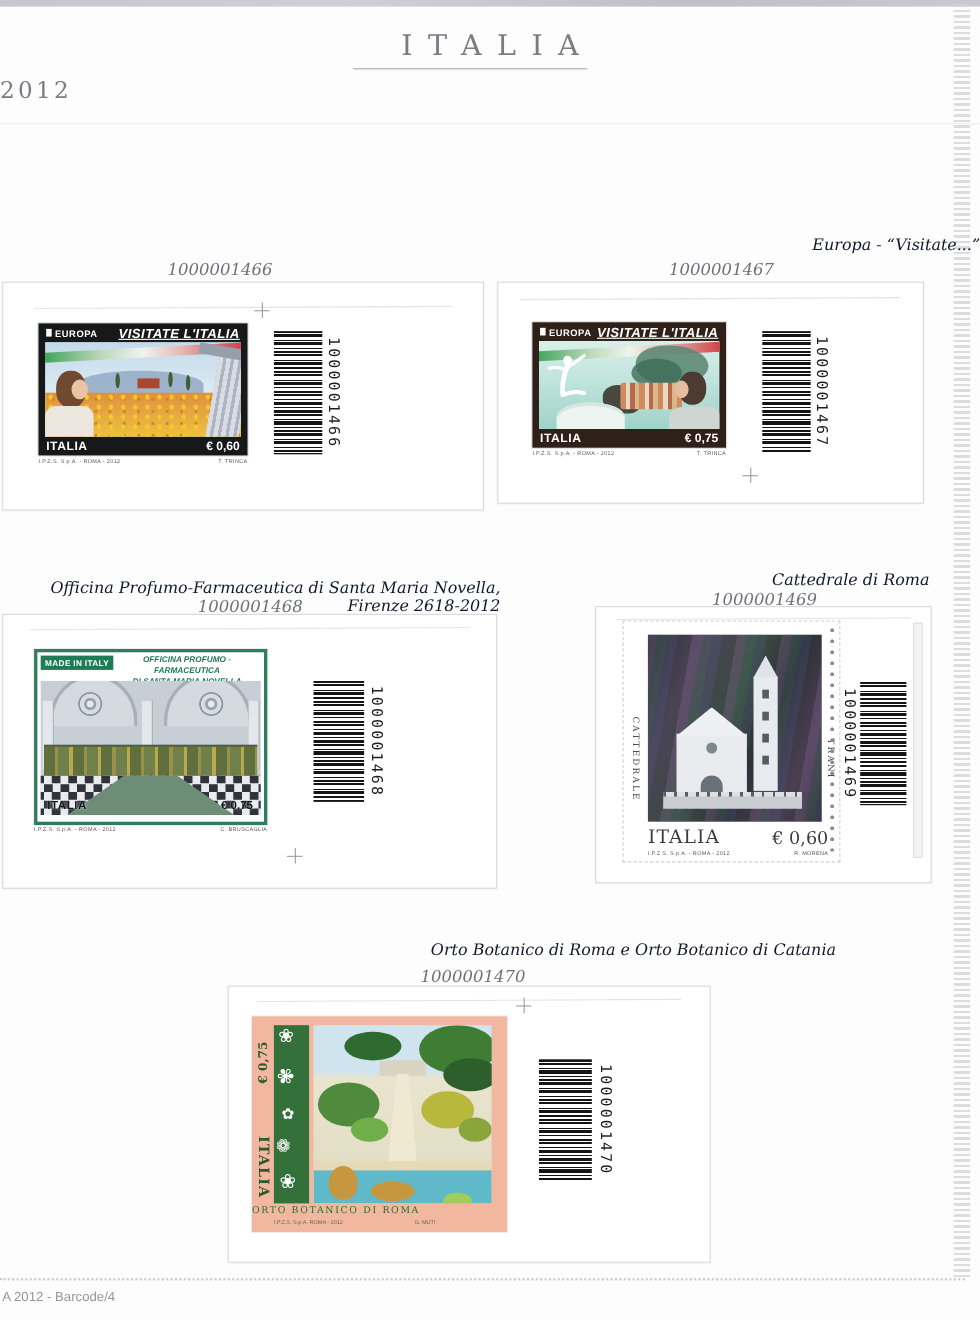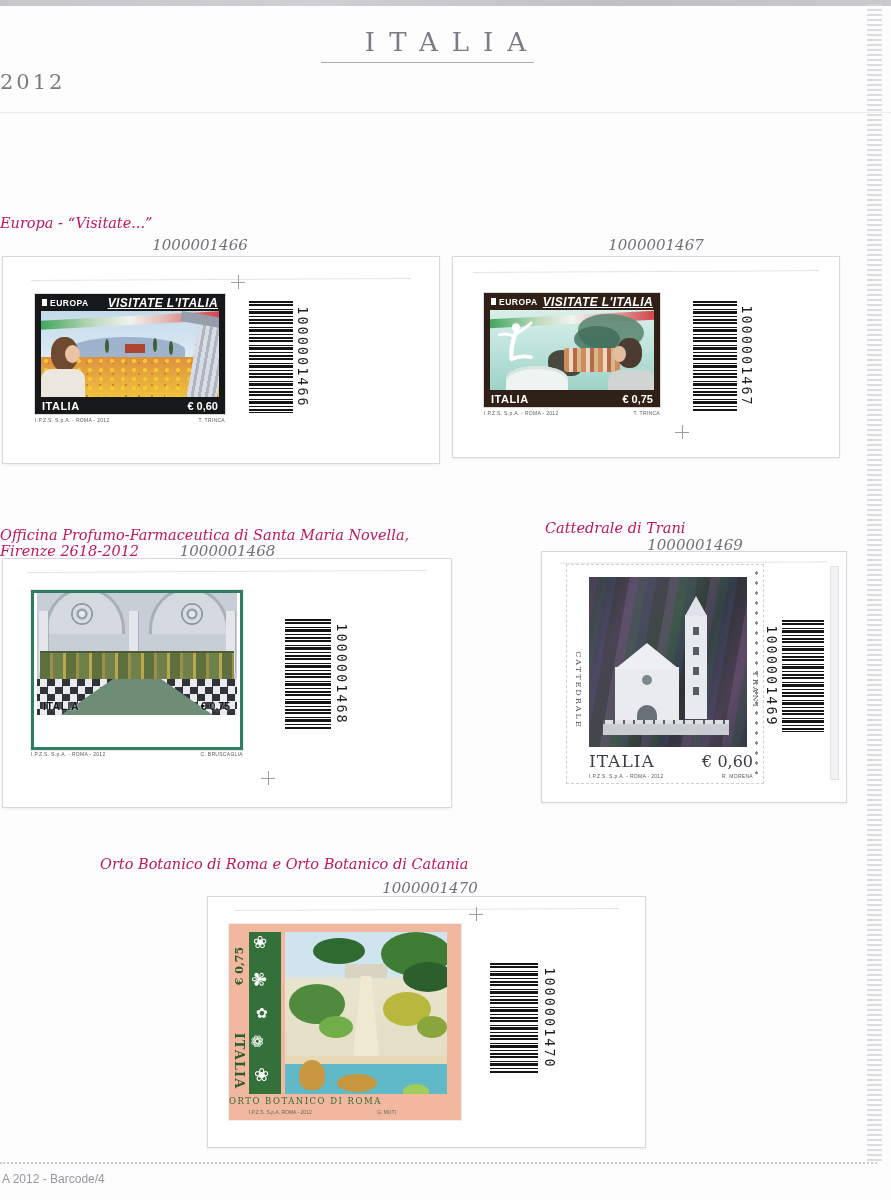--- a/index.html
+++ b/index.html
@@ -15,21 +15,21 @@
   .faint-rule{position:absolute;left:0;right:0;top:112px;border-top:1px solid #ededf0;}
 
   
   .hdr-title{position:absolute;top:27px;left:0;right:0;text-align:center;
     font-size:26px;letter-spacing:14px;text-indent:14px;color:#7b7b84;}
   .hdr-rule{position:absolute;top:62px;left:321px;width:213px;border-top:1px solid #a9a9b0;}
   .hdr-year{position:absolute;top:70px;left:0;right:0;text-align:left;
     font-size:21px;letter-spacing:3px;color:#7b7b84;}
 
   
-  .sec-title{position:absolute;text-align:left;font-style:italic;font-size:14.5px;color:#be185d;}
+  .sec-title{position:absolute;text-align:right;font-style:italic;font-size:14.5px;color:#0f172a;}
   .code{position:absolute;text-align:center;font-style:italic;font-size:15px;color:#70707a;}
 
   
   .card{position:absolute;background:#fff;border:1px solid #d8d8dc;box-shadow:0 1px 2px rgba(40,40,60,.07);}
   .tear{position:absolute;height:0;border-top:1px solid #e4e4e8;transform:rotate(-.3deg);}
   .cross{position:absolute;width:14px;height:14px;
     background:linear-gradient(#9c9ca4,#9c9ca4) center/14px 1px no-repeat,
                linear-gradient(#9c9ca4,#9c9ca4) center/1px 14px no-repeat;}
 
   
@@ -272,20 +272,27 @@
   </div>
 
   <div class="sec-title" style="left:0;width:455px;top:527px;">Officina Profumo-Farmaceutica di Santa Maria Novella, Firenze 2618-2012</div>
   <div class="code" style="left:0;width:455px;top:542px;">1000001468</div>
 
   <div class="card" style="left:2px;top:558px;width:448px;height:248px;">
     <div class="tear" style="left:24px;right:24px;top:12px;"></div>
     <div class="cross" style="left:258px;top:212px;"></div>
 
     <div class="of-stamp" style="left:28px;top:31px;width:206px;height:154px;">
+      <div class="of-head">
+        <span class="of-badge">MADE IN ITALY</span>
+        <div class="of-titles">
+          <div>OFFICINA PROFUMO - FARMACEUTICA</div>
+          <div>DI SANTA MARIA NOVELLA</div>
+        </div>
+      </div>
       <div class="of-scene">
         <div class="of-arch" style="left:8px;"></div>
         <div class="of-arch" style="right:8px;"></div>
         <div class="of-rose" style="left:34px;"></div>
         <div class="of-rose" style="right:34px;"></div>
         <div class="of-pillar" style="left:2px;"></div>
         <div class="of-pillar" style="left:92px;"></div>
         <div class="of-pillar" style="right:2px;"></div>
         <div class="of-cabinets"></div>
         <div class="of-floor"></div>
@@ -298,21 +305,21 @@
       <span>I.P.Z.S. S.p.A. - ROMA - 2012</span>
       <span>C. BRUSCAGLIA</span>
     </div>
 
     <div class="barcode" style="left:282px;top:60px;width:46px;height:110px;"></div>
     <div class="vnum" style="left:330px;top:60px;height:110px;">
       <span>1000001468</span>
     </div>
   </div>
 
-  <div class="sec-title" style="left:545px;width:300px;top:520px;">Cattedrale di Trani</div>
+  <div class="sec-title" style="left:545px;width:300px;top:520px;">Cattedrale di Roma</div>
   <div class="code" style="left:545px;width:300px;top:536px;">1000001469</div>
 
   <div class="card" style="left:541px;top:551px;width:304px;height:250px;">
     <div class="tear" style="left:18px;right:18px;top:10px;"></div>
 
     <div class="tr-stamp" style="left:24px;top:12px;width:196px;height:218px;">
       <div class="tr-photo" style="left:22px;top:12px;width:158px;height:170px;">
         <div class="tr-streaks"></div>
         <div class="tr-nave"></div>
         <div class="tr-gable"></div>

